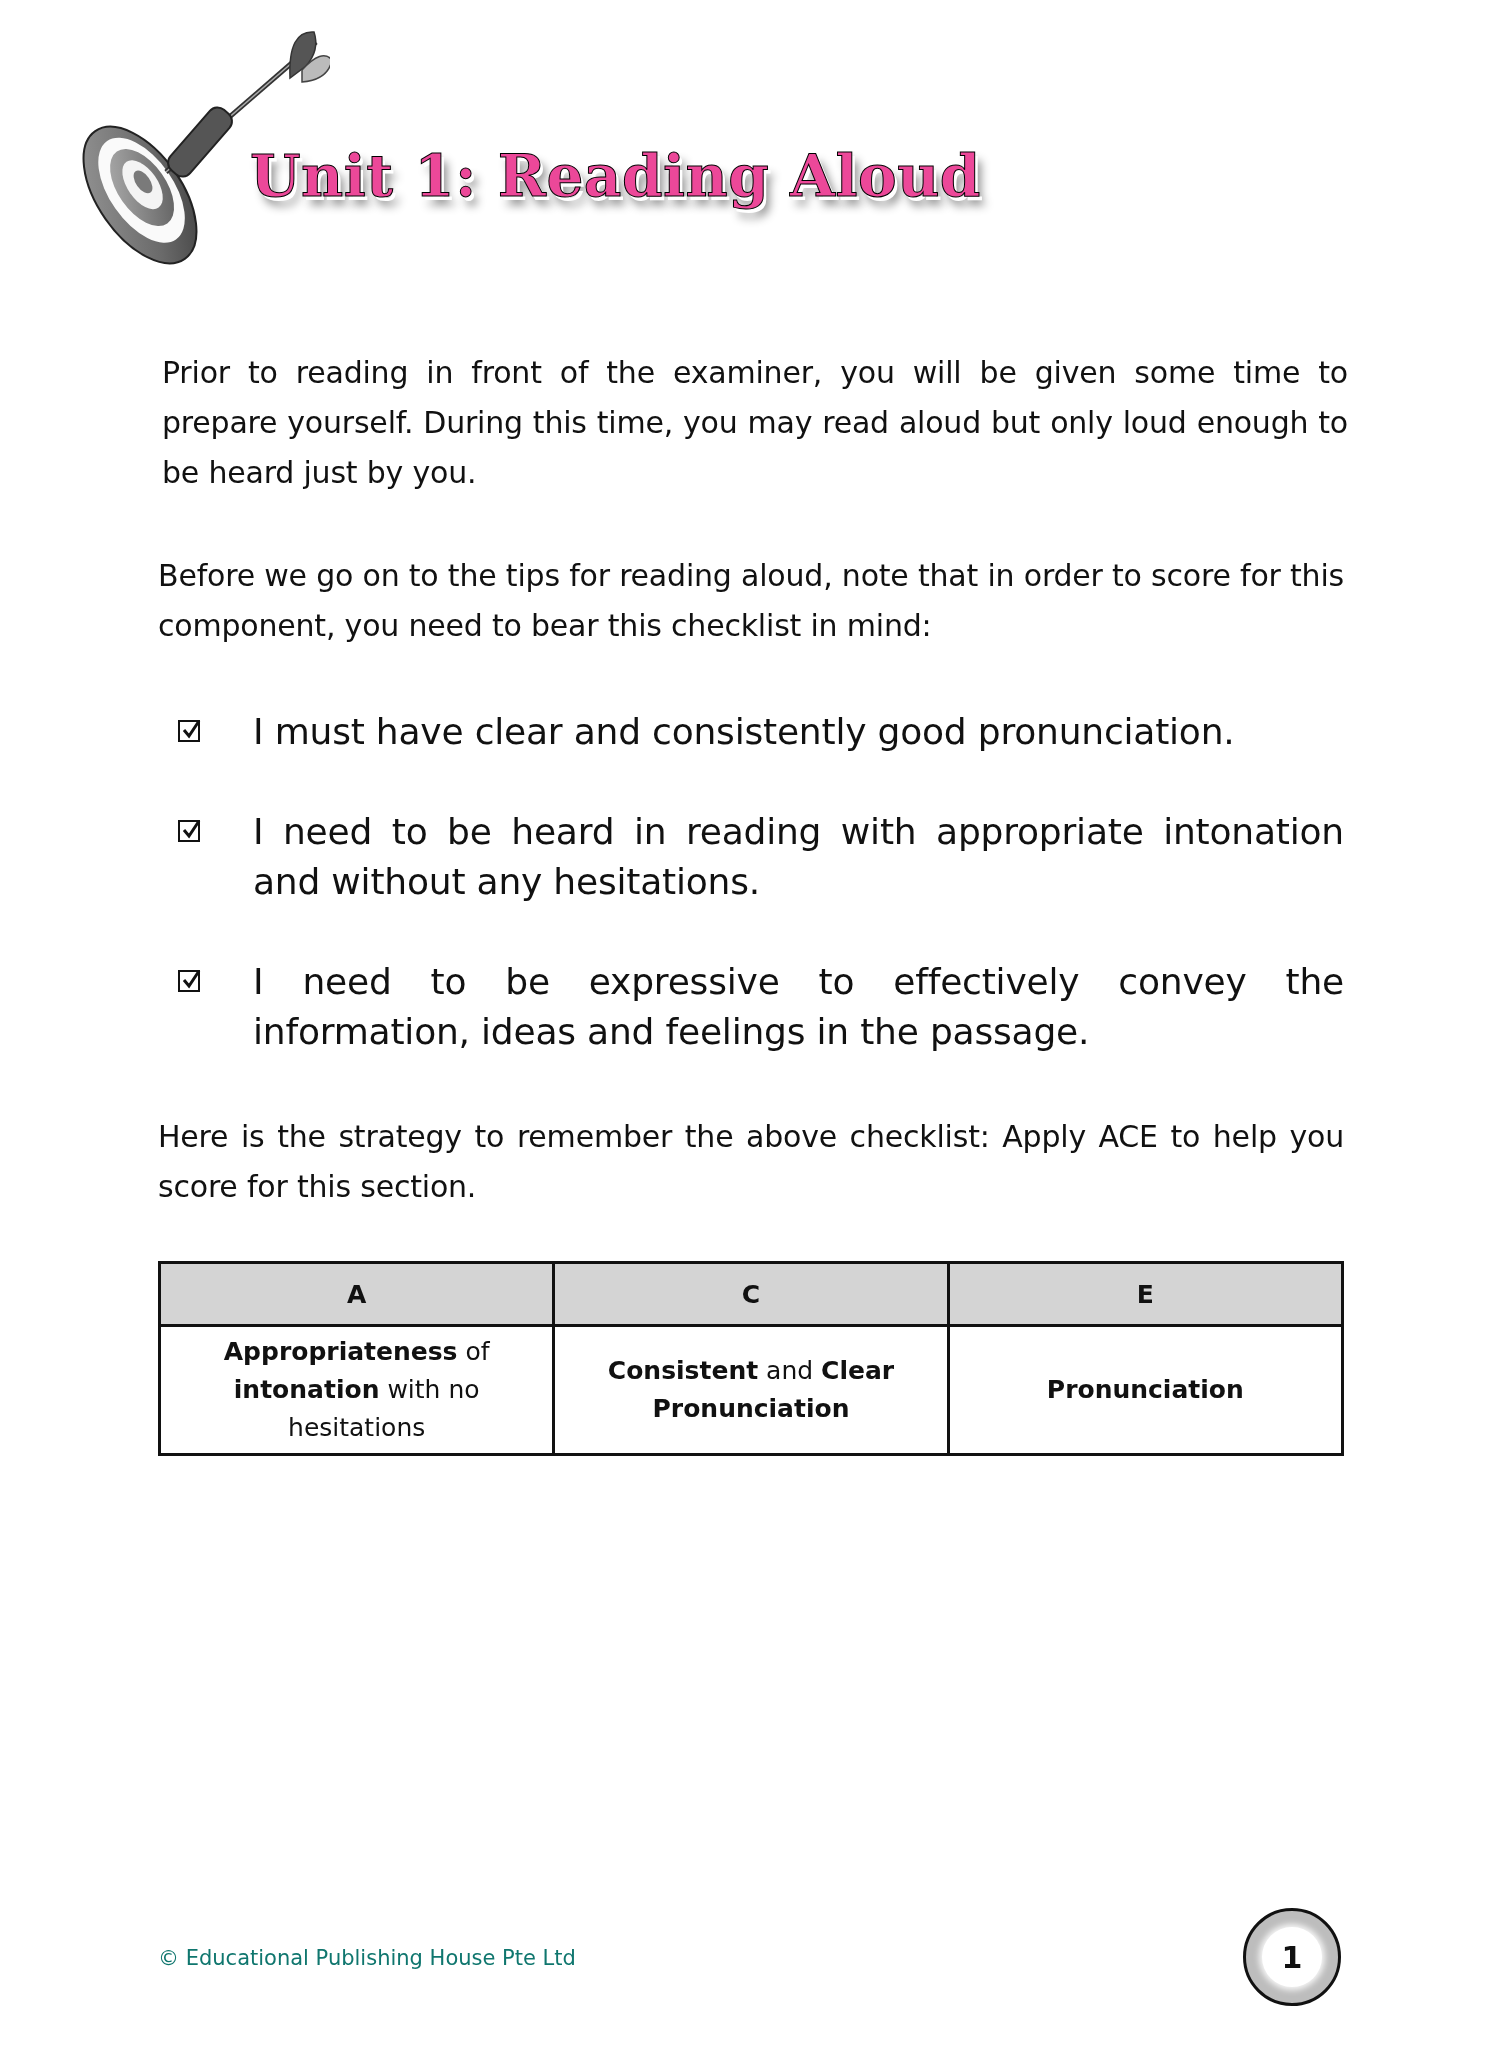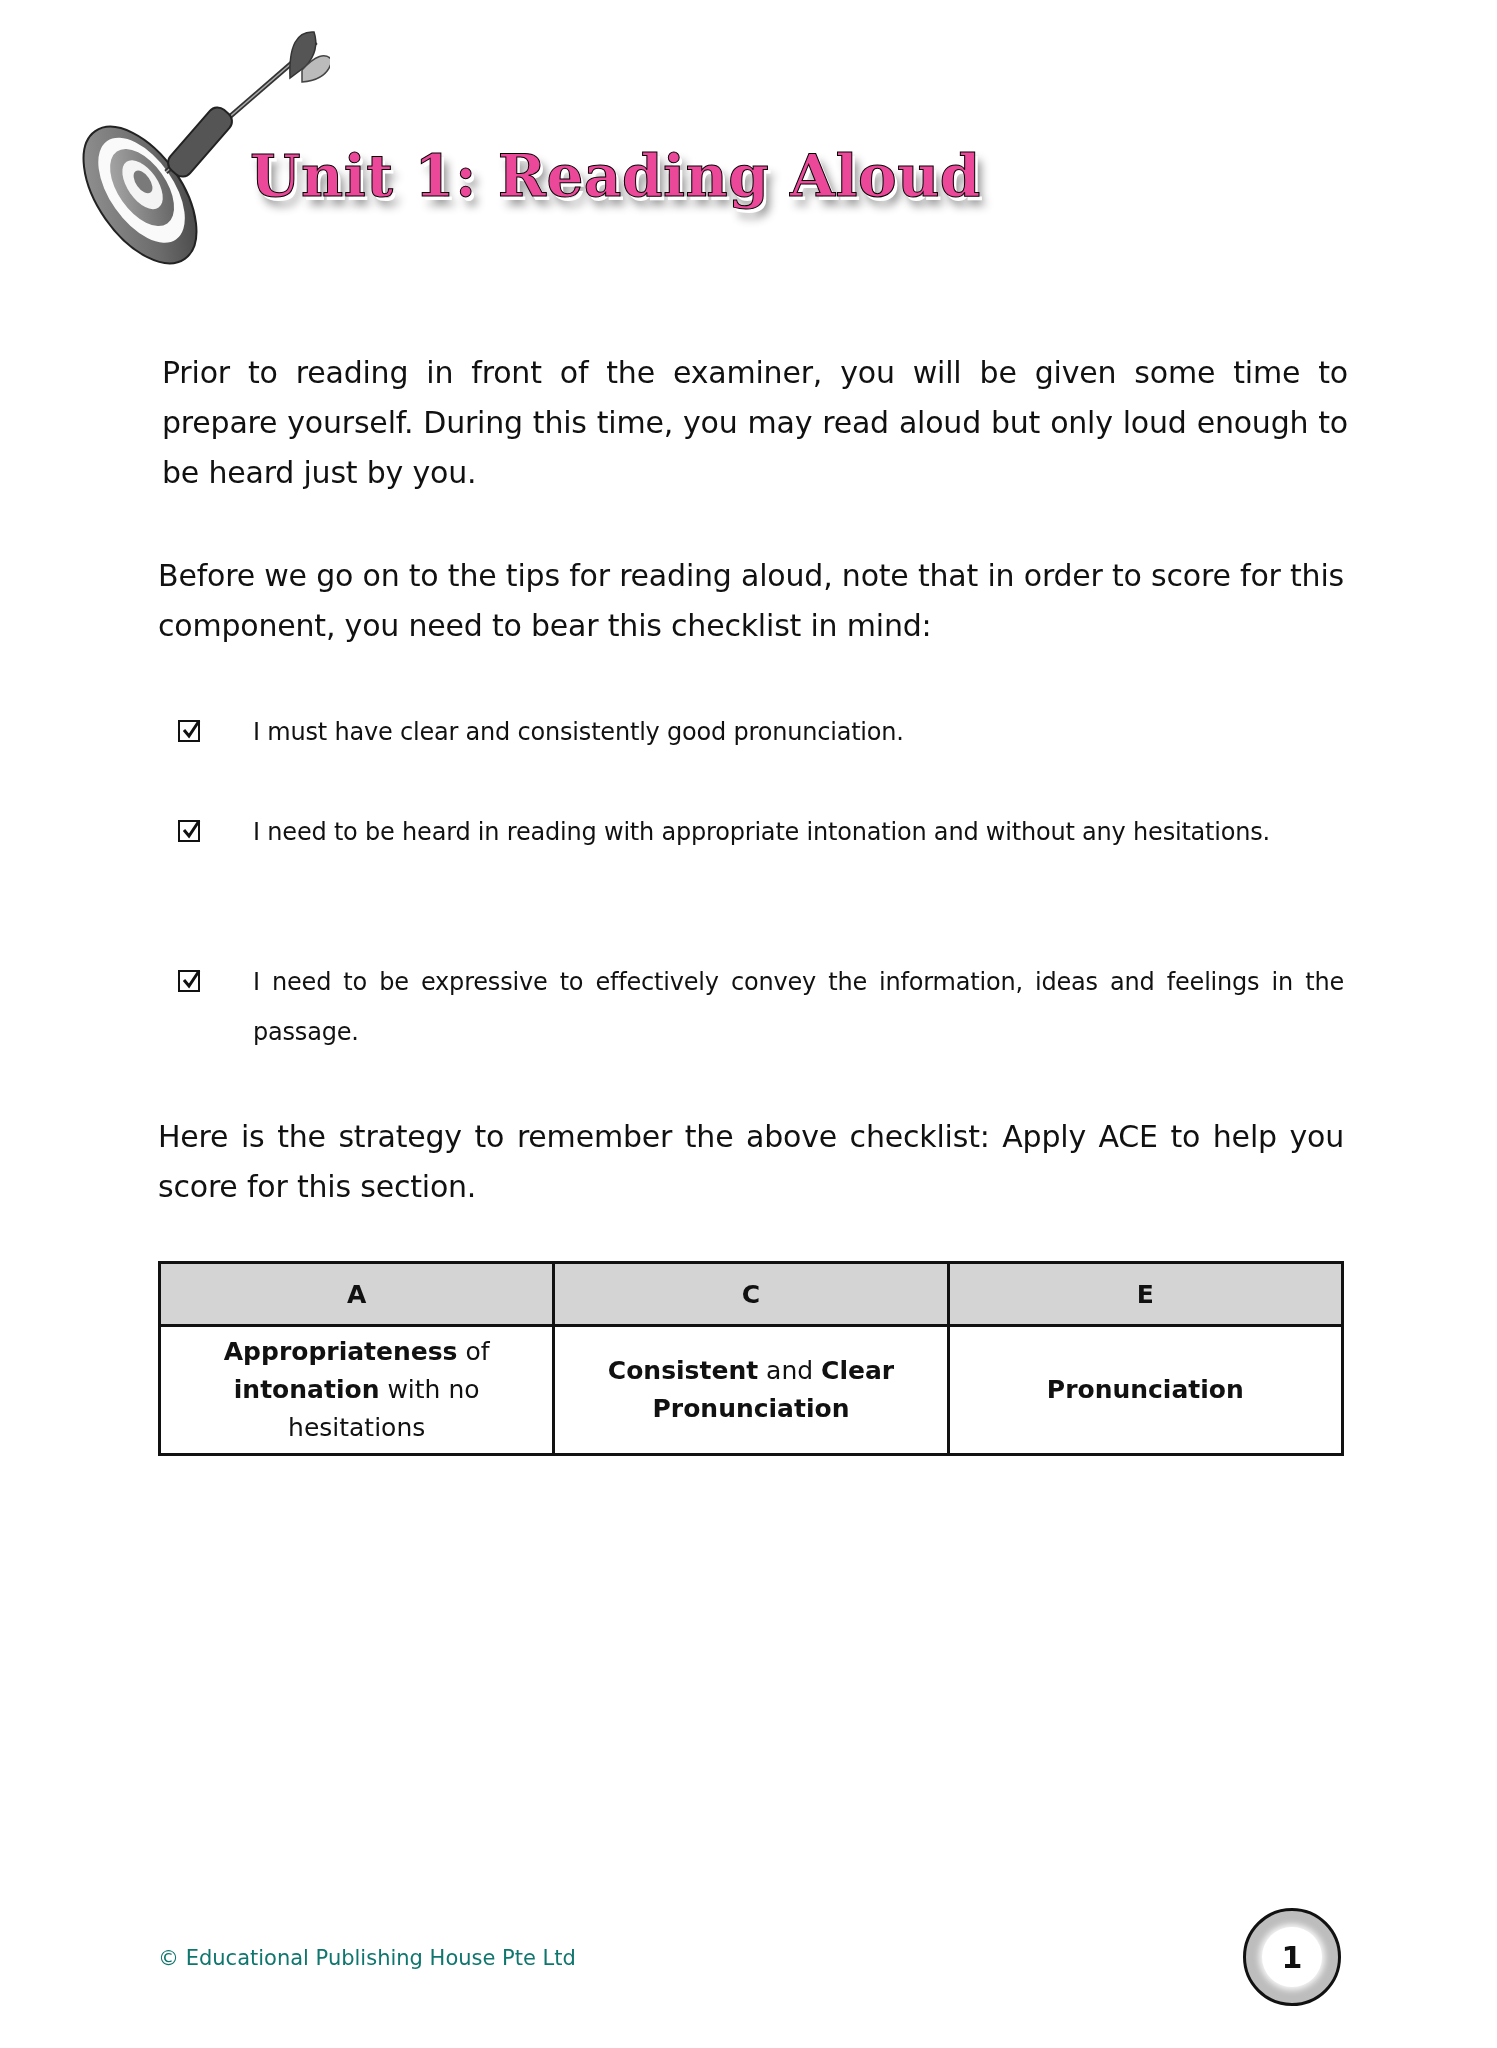--- a/index.html
+++ b/index.html
@@ -28,21 +28,21 @@
   .p2 { top: 551px; }
   .p3 { top: 1112px; }
   .check-item { position: absolute; left: 158px; width: 1186px; }
   .check-box {
     position: absolute; left: 20px; top: 13px; width: 22px; height: 22px;
     border: 2.5px solid #111; box-sizing: border-box;
   }
   .check-box svg { position: absolute; left: 1px; top: -3px; width: 20px; height: 22px; }
   .check-text {
     position: absolute; left: 95px; width: 1091px;
-    font-size: 24px; line-height: 50px; text-align: justify; text-align-last: left;
+    font-size: 36px; line-height: 50px; text-align: justify; text-align-last: left;
     letter-spacing: -0.2px;
   }
   .c1 { top: 707px; }
   .c2 { top: 807px; }
   .c3 { top: 957px; }
 
   table.ace {
     position: absolute; left: 158px; top: 1261px; width: 1186px;
     border-collapse: collapse; table-layout: fixed;
     font-family: "DejaVu Sans", sans-serif;

